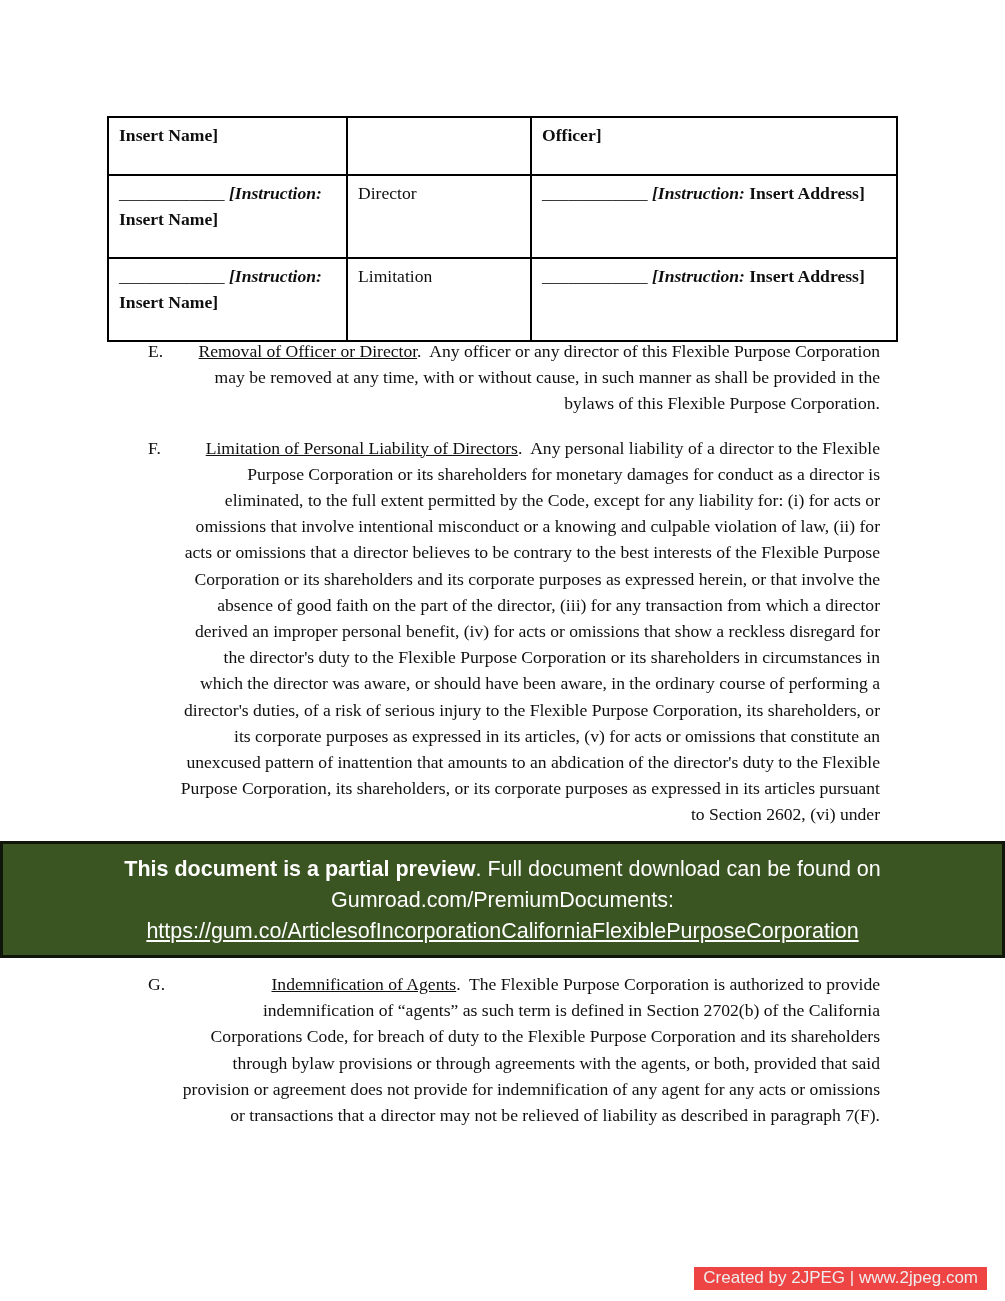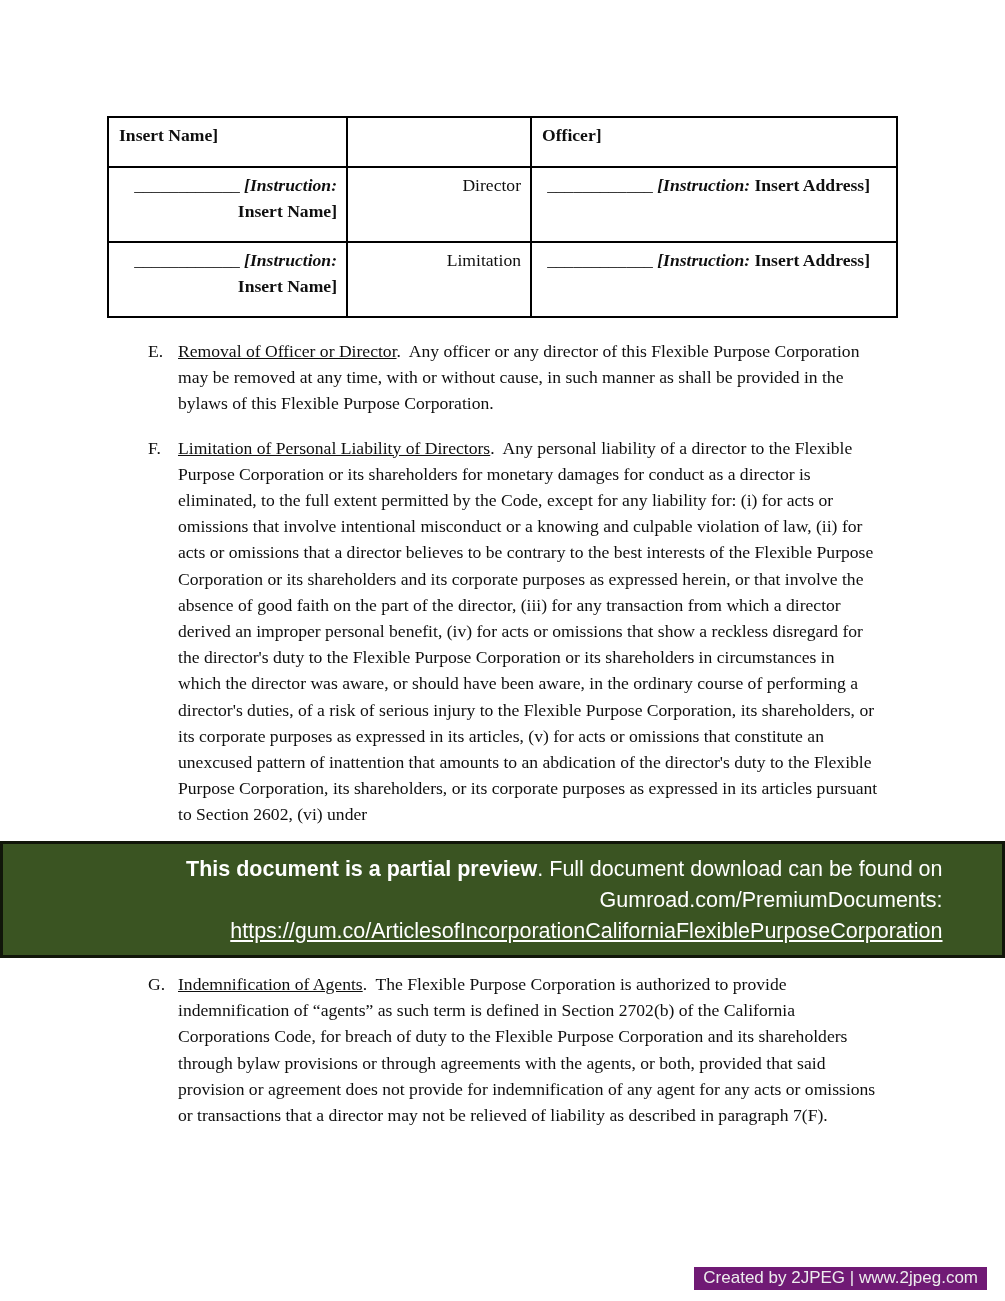--- a/index.html
+++ b/index.html
@@ -15,58 +15,58 @@
   .officers-table {
     position: absolute; left: 107px; top: 116px;
     border-collapse: collapse;
     table-layout: fixed;
     width: 789px;
     font-size: 17.6px; line-height: 26.2px;
   }
   .officers-table td {
     border: 2px solid #000;
     vertical-align: top;
-    padding: 4px 9px 0 10px;
+    padding: 4px 9px 8px 10px;
     margin-left: 37px;
   }
   .officers-table tr.r1 td { height: 44px; }
-  .officers-table tr.r2 td, .officers-table tr.r3 td { height: 69px; text-align: right; }
+  .officers-table tr.r2 td, .officers-table tr.r3 td { height: 69px; }
   .officers-table td.addr { padding-right: 26px; }
   .b  { font-weight: bold; }
   .bi { font-weight: bold; font-style: italic; }
   
   .sections {
     position: absolute; left: 148px; width: 735px;
     font-size: 17.6px; line-height: 26.2px;
   }
   .sections.ef { top: 338px; }
   .sections.g  { top: 971px; }
   .section { display: flex; margin-bottom: 18px; }
   .marker { width: 30px; flex: none; }
-  .stext  { width: 702px; }
+  .stext  { width: 702px; text-align: right; }
   .heading { text-decoration: underline; }
   
   .banner {
     position: absolute; left: 0; top: 841px;
     width: 1005px; height: 117px;
     box-sizing: border-box;
     background: #3a5422;
     border: 3px solid #11160a;
     z-index: 5;
     color: #ffffff;
     font-family: "Liberation Sans", sans-serif;
     font-size: 21.5px; line-height: 31px;
     text-align: center;
   }
-  .banner-text { margin: 10px auto 0 auto; max-width: 880px; text-align: right; }
+  .banner-text { margin: 10px auto 0 auto; max-width: 880px; }
   .banner-link { color: #ffffff; text-decoration: underline; }
   
   .watermark {
     position: absolute; right: 18px; bottom: 11px;
-    background: #701a75;
+    background: #ef4444;
     color: #ededed;
     font-family: "Liberation Sans", sans-serif;
     font-size: 17px; line-height: 20px;
     padding: 1px 9px 2px 9px;
   }
 </style>
 </head>
 <body>
 
 <div>

